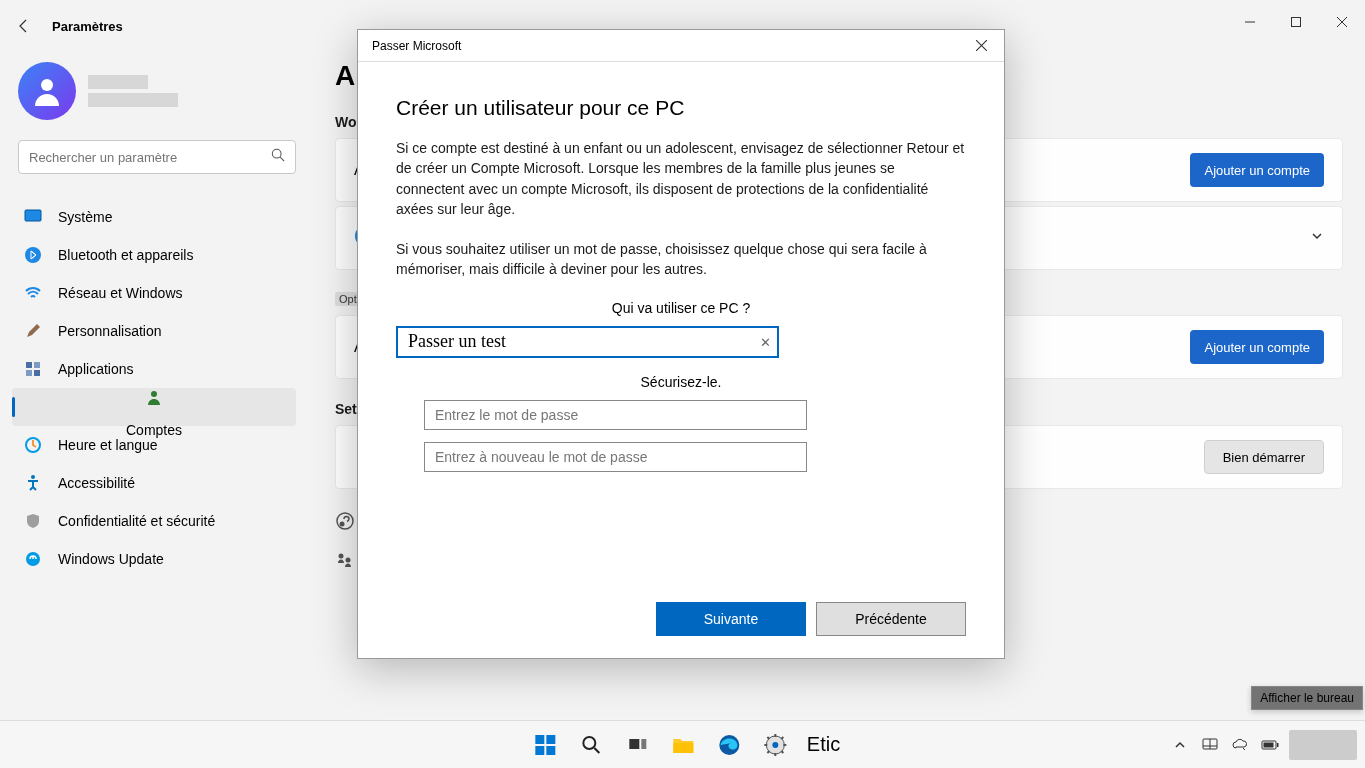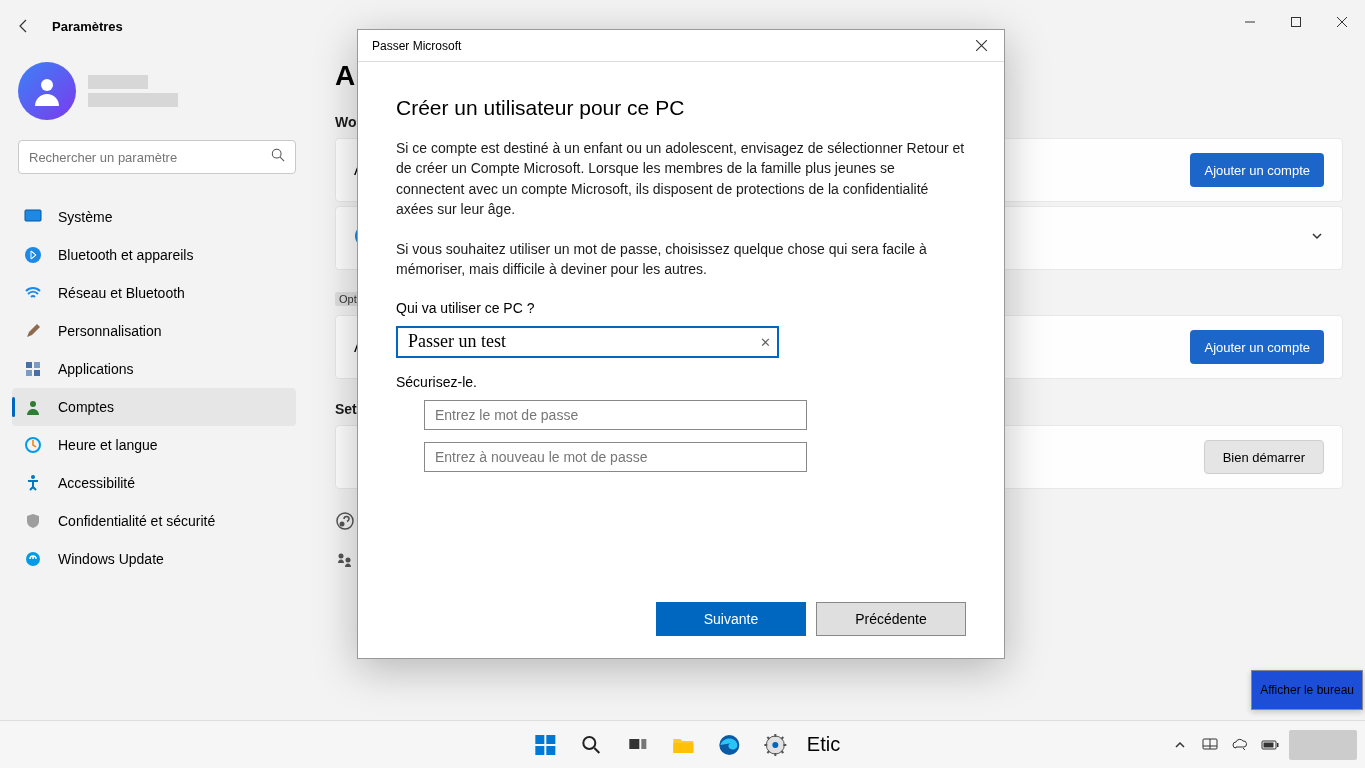--- a/index.html
+++ b/index.html
@@ -24,21 +24,21 @@
 .user-line.small { width: 90px; }
 
 
 .search-wrap { position: absolute; top: 140px; left: 18px; width: 278px; height: 34px; background: #fff; border: 1px solid #c9c9c9; border-radius: 4px; display: flex; align-items: center; padding: 0 10px; }
 .search-wrap input { flex: 1; border: none; outline: none; font-size: 13px; background: transparent; }
 .search-wrap .icon { color: #555; }
 
 
 .sidebar { position: absolute; top: 198px; left: 12px; width: 284px; }
 .nav-item { height: 38px; display: flex; align-items: center; gap: 16px; padding: 0 12px; border-radius: 4px; font-size: 14px; cursor: default; }
-.nav-item.active { background: #e6e6e6; position: relative; }
+.nav-item.active { background: #e6e6e6; position: relative; flex-direction: column; }
 .nav-item.active::before { content: ""; position: absolute; left: 0; top: 9px; bottom: 9px; width: 3px; background: #0067c0; border-radius: 3px; }
 .nav-icon { width: 18px; height: 18px; display:flex; align-items:center; justify-content:center; }
 
 
 .main { position: absolute; top: 60px; left: 335px; right: 22px; bottom: 50px; }
 .main-title-cut { font-size: 28px; font-weight: 600; }
 .section-label { font-size: 14px; font-weight: 600; margin-top: 22px; margin-bottom: 8px; color: #1a1a1a; }
 .card-row { background: #fefefe; border: 1px solid #e8e8e8; border-radius: 4px; height: 64px; display: flex; align-items: center; padding: 0 18px; margin-bottom: 4px; }
 .card-right { margin-left: auto; display:flex; align-items:flex-end; gap:18px; }
 .btn-primary { background: #1d66c9; color: #fff; border: none; border-radius: 4px; height: 34px; padding: 0 14px; font-size: 13px; cursor: pointer; }
@@ -47,32 +47,32 @@
 .opt-tag { display:inline-block; font-size:11px; background:#ddd; color:#333; padding:1px 4px; border-radius:2px; margin-top:18px; }
 .peek-icon { color:#666; margin-right:4px; }
 
 
 .dialog { position: absolute; left: 357px; top: 29px; width: 648px; height: 630px; background: #fff; border: 1px solid #999; box-shadow: 0 10px 40px rgba(0,0,0,0.25); display:flex; flex-direction:column; }
 .dlg-titlebar { height: 32px; display:flex; align-items:center; padding: 0 10px 0 14px; border-bottom: 1px solid #ddd; font-size: 12px; }
 .dlg-close { margin-left:auto; width: 26px; height:26px; display:flex; align-items:center; justify-content:center; color:#333; }
 .dlg-body { padding: 34px 38px 18px 38px; flex:1; }
 .dlg-heading { font-size: 21px; font-weight: 500; margin-bottom: 18px; }
 .dlg-para { font-size: 14px; line-height: 1.45; color: #1a1a1a; margin-bottom: 20px; }
-.dlg-label { font-size: 14px; margin-bottom: 10px; }
+.dlg-label { font-size: 14px; margin-bottom: 10px; text-align: center; }
 .text-input { width: 383px; height: 32px; border: 1px solid #888; padding: 0 26px 0 10px; font-size: 15px; position: relative; }
 .text-input.focused { border: 2px solid #0067c0; font-size: 18px; font-family: Georgia, serif; }
 .input-wrap { position: relative; width: 383px; margin-bottom: 4px; }
 .clear-x { position: absolute; right: 8px; top: 50%; transform: translateY(-50%); color: #666; font-size: 13px; }
 .pw-input { width: 383px; height: 30px; border: 1px solid #888; padding: 0 10px; font-size: 14px; color: #777; display:flex; align-items:center; margin-bottom: 12px; margin-left: 28px; }
 .dlg-footer { display:flex; gap: 10px; justify-content: flex-end; padding: 0 38px 22px 0; }
 .dlg-btn { width: 150px; height: 34px; font-size: 14px; border: 1px solid #888; background:#dfdfdf; }
 .dlg-btn.primary { background:#0067c0; color:#fff; border-color:#0067c0; }
 
 
-.desk-tip { position:absolute; right: 2px; bottom: 58px; background:#1d4ed8; border:1px solid #888; padding: 12px 8px; font-size:12px; box-shadow: 0 2px 6px rgba(0,0,0,0.2); text-align: center; }
+.desk-tip { position:absolute; right: 2px; bottom: 58px; background:#737373; border:1px solid #888; padding: 4px 8px; font-size:12px; box-shadow: 0 2px 6px rgba(0,0,0,0.2); text-align: center; }
 
 
 .taskbar { position:absolute; bottom:0; left:0; right:0; height:48px; background:#f6f6f6; border-top:1px solid #ddd; display:flex; align-items:center; }
 .tb-center { position:absolute; left:50%; transform:translateX(-50%); display:flex; align-items:center; gap:6px; }
 .tb-item { width:40px; height:40px; display:flex; align-items:center; justify-content:center; border-radius:4px; }
 .tb-label { font-size:20px; font-weight:400; margin-left:6px; }
 .tray { position:absolute; right:8px; display:flex; align-items:center; gap:8px; }
 .tray-item { width:22px; height:22px; display:flex; align-items:center; justify-content:center; color:#444; }
 .tray-block { width:68px; height:30px; background:#ccc; border-radius:2px; }
 </style>
@@ -147,21 +147,21 @@
         </svg>
       </span>
     <span>Bluetooth et appareils</span>
   </div>
   <div class="nav-item">
     <span class="nav-icon">
         <svg width="18" height="18" viewBox="0 0 18 18">
           <path d="M2 7c4-4 10-4 14 0M4 10c3-3 7-3 10 0M7 13c1.2-1.2 2.8-1.2 4 0" fill="none" stroke="#1e88e5" stroke-width="2"></path>
         </svg>
       </span>
-    <span>Réseau et Bluetooth</span>
+    <span>Réseau et Windows</span>
   </div>
   <div class="nav-item">
     <span class="nav-icon">
         <svg width="18" height="18" viewBox="0 0 18 18">
           <path d="M3 15l2-5 8-8 3 3-8 8-5 2z" fill="#8e6b4e"></path>
         </svg>
       </span>
     <span>Personnalisation</span>
   </div>
   <div class="nav-item">

